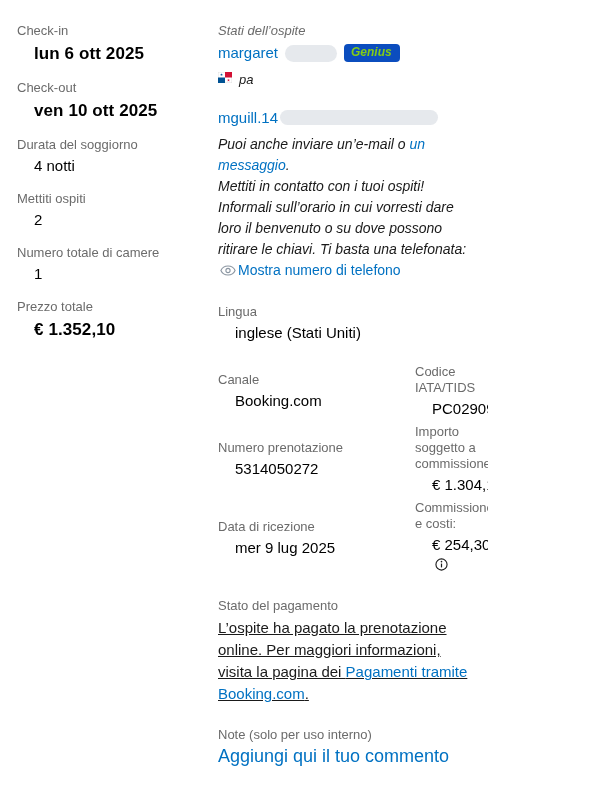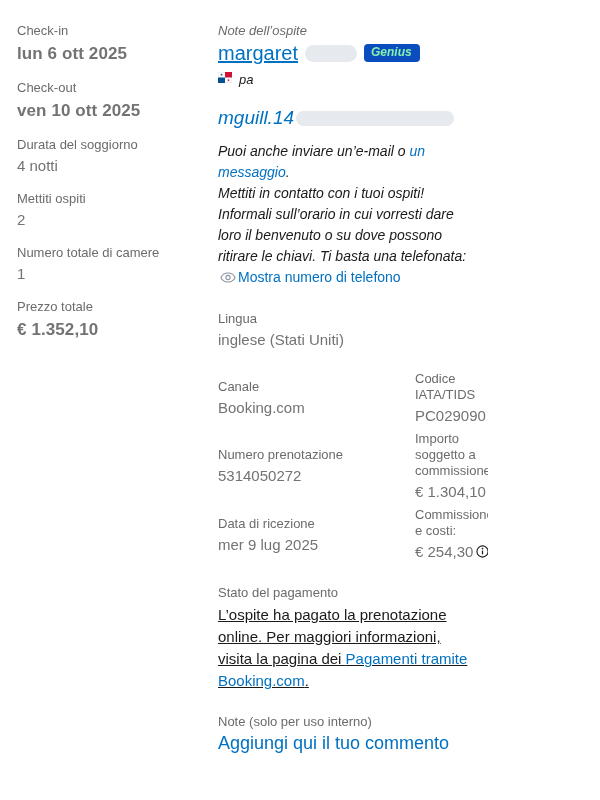--- a/index.html
+++ b/index.html
@@ -8,36 +8,36 @@
     font-family:"Liberation Sans","DejaVu Sans",sans-serif;
     color:#1a1a1a;position:relative;box-sizing:border-box;
   }
   .columns{display:flex;padding:23px 17px 0 17px;}
   .left-col{width:201px;flex-shrink:0;}
   .right-col{flex:1;min-width:0;}
 
   .group{margin-bottom:15px;}
   .lbl{font-size:13px;line-height:16px;color:#6b6b6b;margin-bottom:3px;}
   .lbl.italic{font-style:italic;}
-  .val{font-size:15px;line-height:20px;color:#737373;}
+  .val{font-size:15px;line-height:20px;color:#000000;margin-left:17px;}
   .val.big{font-size:17px;line-height:23px;font-weight:700;letter-spacing:.1px;}
 
   .link{color:#0071c2;text-decoration:none;cursor:pointer;}
   .name-row{display:flex;align-items:center;gap:7px;margin-bottom:8px;}
-  .guest-name{font-size:20px;line-height:22px;text-decoration:underline;}
+  .guest-name{font-size:15px;line-height:22px;}
   .redact{background:#e6e9ed;border-radius:9px;display:inline-block;}
   .redact.name{width:52px;height:17px;}
   .redact.email{width:158px;height:15px;vertical-align:-2px;margin-left:2px;}
   .genius-badge{
-    background:#0b4dbe;color:#86efac;font-size:12px;font-weight:700;font-style:italic;
+    background:#0b4dbe;color:#84cc16;font-size:12px;font-weight:700;font-style:italic;
     padding:2px 8px 3px 7px;border-radius:4px;line-height:13px;
   }
   .country-row{display:flex;gap:7px;margin-bottom:21px;}
   .country-code{font-style:italic;font-size:13px;color:#1a1a1a;}
-  .email-row{font-size:19px;font-style:italic;line-height:19px;margin-bottom:14px;}
+  .email-row{font-size:15px;line-height:19px;margin-bottom:7px;}
   .para{font-size:14px;line-height:21px;font-style:italic;color:#1a1a1a;margin:0 0 0 0;}
   .para .link{font-style:normal;}
   .para .link.it{font-style:italic;}
   .eye-icon{vertical-align:-1px;margin:0 2px 0 2px;}
   .section-gap{margin-top:22px;}
   .detail-grid{
     display:grid;grid-template-columns:197px 1fr;row-gap:5px;
     align-items:center;margin-top:21px;
   }
   .pay-text{font-size:15px;line-height:22px;margin:0;text-decoration:underline;}
@@ -72,21 +72,21 @@
         <div class="val">1</div>
       </div>
       <div class="group">
         <div class="lbl">Prezzo totale</div>
         <div class="val big">€ 1.352,10</div>
       </div>
     </div>
 
     <div class="right-col">
 
-      <div class="lbl italic">Note dell’ospite</div>
+      <div class="lbl italic">Stati dell’ospite</div>
       <div class="name-row">
         <span class="link guest-name">margaret</span>
         <span class="redact name"></span>
         <span class="genius-badge">Genius</span>
       </div>
 
       <div class="country-row">
         <span style="display:inline-flex;">
           <svg width="14" height="11" viewBox="0 0 14 11">
             <rect width="14" height="11" fill="#ffffff" stroke="#d0d0d0" stroke-width="0.6"></rect>

